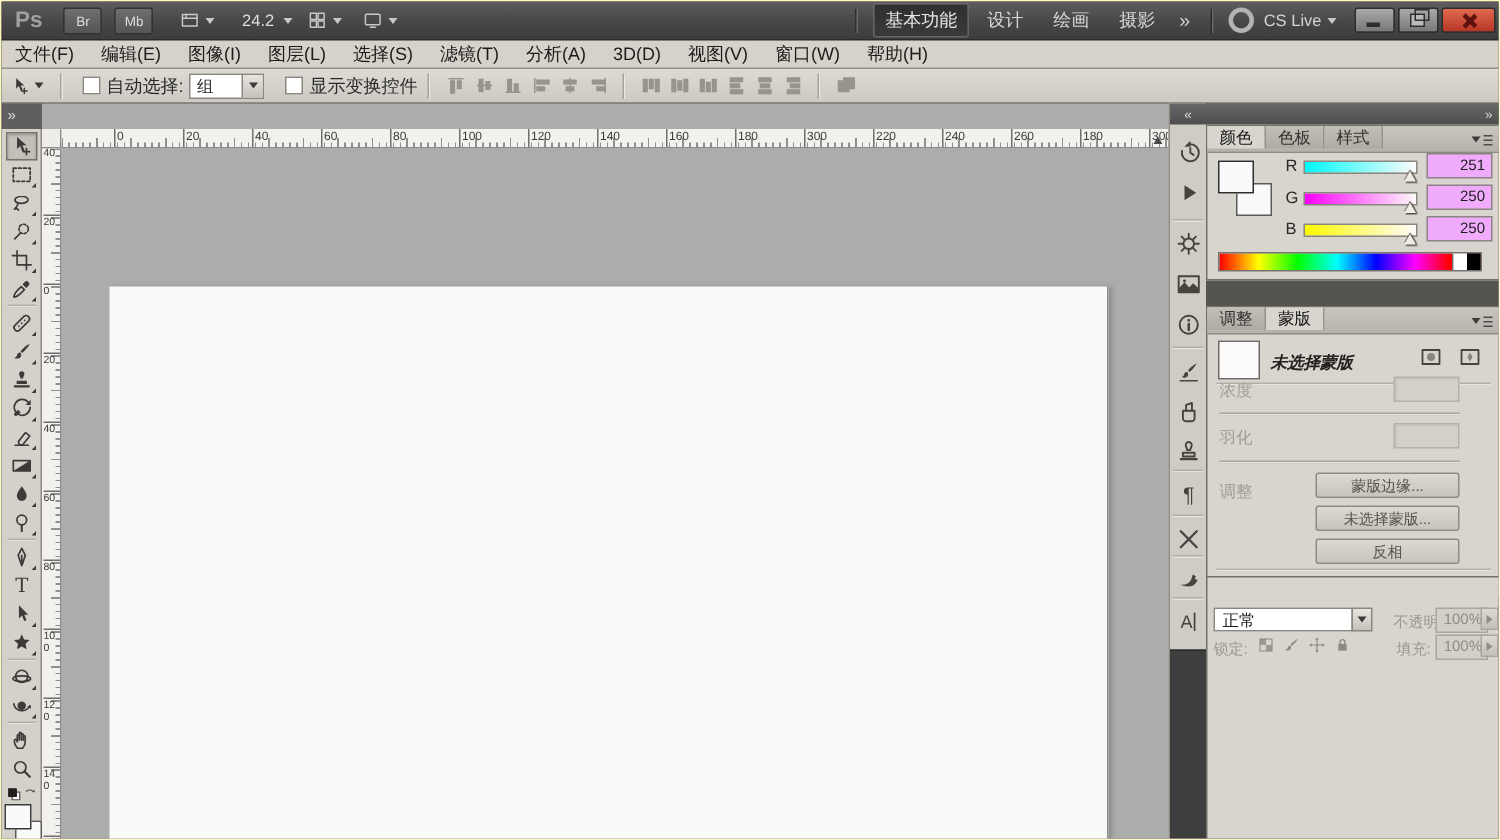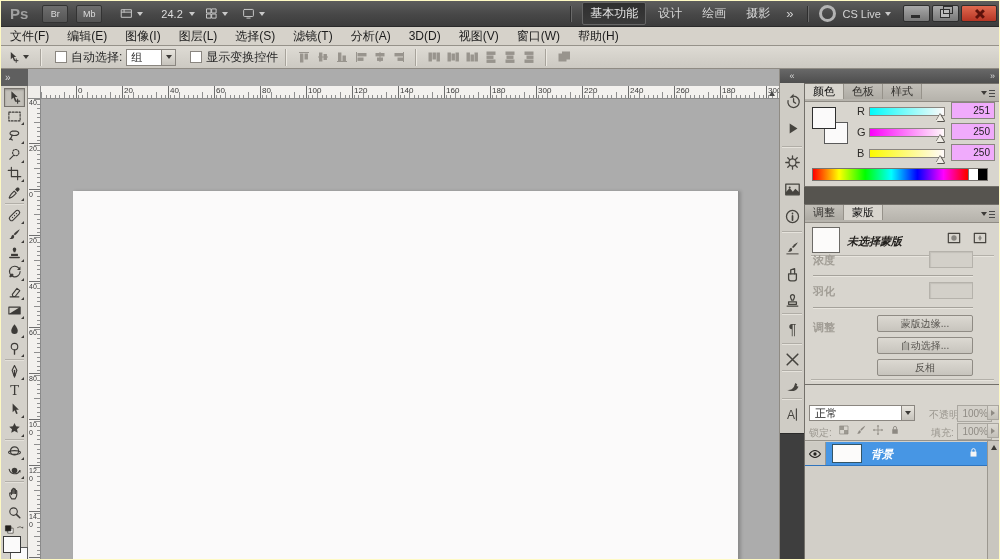--- a/index.html
+++ b/index.html
@@ -131,21 +131,21 @@
     font-size:10px;display:flex;align-items:center;justify-content:flex-end;padding-right:4px;color:#1d1d1d;text-align:center;}
   #spectrum{position:absolute;left:7px;top:67px;width:176px;height:13px;border:1px solid #77736e;box-sizing:border-box;
     background:linear-gradient(to right,#f00 0%,#ff0 15%,#0f0 30%,#0ff 45%,#00f 60%,#f0f 75%,#f00 88%,#800 100%);}
   #spectrum .wchip{position:absolute;right:9px;top:0;width:9px;height:100%;background:#fff;border-left:1px solid #777;}
   #spectrum .kchip{position:absolute;right:0;top:0;width:9px;height:100%;background:#000;}
   
   #mask-thumb{position:absolute;left:7px;top:5px;width:26px;height:24px;background:#fcfbfa;border:1px solid #6c6a66;}
   #mask-status{position:absolute;left:42px;top:12px;font-size:11px;font-weight:bold;font-style:italic;color:#23211e;}
   .mask-topic{position:absolute;top:7px;width:20px;height:18px;color:#46443f;display:flex;align-items:center;justify-content:center;}
   .mdivider{position:absolute;left:6px;right:6px;height:1px;background:#b3b0a9;border-bottom:1px solid #e8e5de;}
-  .mlabel{position:absolute;left:8px;font-size:11px;color:#a19d95;font-weight:bold;}
+  .mlabel{position:absolute;left:8px;font-size:11px;color:#a19d95;}
   .mbox{position:absolute;left:124px;width:42px;height:15px;background:#d3d0c9;border:1px solid #b5b2ab;
     box-shadow:inset 1px 1px 1px rgba(0,0,0,.08);}
   .mtrack{position:absolute;left:8px;width:160px;height:1px;background:#a5a29b;border-bottom:1px solid #e8e5de;}
   .mbtn{position:absolute;left:72px;width:96px;height:17px;background:linear-gradient(#dcd9d2,#c7c4bd);
     border:1px solid #8f8b84;border-radius:2px;font-size:10px;color:#56534e;
     display:flex;align-items:center;justify-content:center;box-sizing:border-box;}
   .mfoot-ic{position:absolute;width:18px;height:16px;display:flex;align-items:center;justify-content:center;}
   
   #blend-select{position:absolute;left:4px;top:3px;width:93px;height:16px;background:#fff;border:1px solid #8a8680;
     font-size:11px;color:#1d1d1d;display:flex;align-items:center;padding-left:5px;box-sizing:border-box;}
@@ -732,21 +732,21 @@
             </span>
           <div class="mdivider" style="top:33px;"></div>
           <span class="mlabel" style="top:31px;">浓度</span>
           <div class="mbox" style="top:29px;"></div>
           <div class="mtrack" style="top:53px;"></div>
           <span class="mlabel" style="top:62px;">羽化</span>
           <div class="mbox" style="top:60px;"></div>
           <div class="mtrack" style="top:85px;"></div>
           <span class="mlabel" style="top:98px;">调整</span>
           <div class="mbtn" style="top:93px;">蒙版边缘...</div>
-          <div class="mbtn" style="top:115px;">自动选择...</div>
+          <div class="mbtn" style="top:115px;">未选择蒙版...</div>
           <div class="mbtn" style="top:137px;">反相</div>
           <div class="mdivider" style="top:157px;"></div>
           <span class="mfoot-ic" style="left:6px;top:160px;color:#8f8b84;" id="ic-maskselect">
               <svg width="13" height="13" viewBox="0 0 24 24" fill="none" stroke="currentColor" stroke-width="1.8" stroke-linecap="round" stroke-linejoin="round" style="color:#8f8b84;display:block">
                 <circle cx="12" cy="12" r="7" stroke-dasharray="3.2 2.4"></circle>
               </svg>
             </span>
           <span class="mfoot-ic" style="left:30px;top:160px;color:#2f8a63;" id="ic-maskeye">
               <svg width="15" height="15" viewBox="0 0 24 24" fill="none" stroke="currentColor" stroke-width="1.8" stroke-linecap="round" stroke-linejoin="round" style="color:#2f8a63;display:block">
                 <path d="M2.5 12C5.5 7.8 8.8 6 12 6s6.5 1.8 9.5 6c-3 4.2-6.3 6-9.5 6s-6.5-1.8-9.5-6z"></path>
@@ -804,42 +804,17 @@
               <svg width="12" height="12" viewBox="0 0 24 24" fill="none" stroke="currentColor" stroke-width="1.8" stroke-linecap="round" stroke-linejoin="round" style="color:#8d8982;display:block">
                 <rect x="6.5" y="10.5" width="11" height="9" fill="currentColor" stroke="none"></rect>
                 <path d="M8.8 10.5V8a3.2 3.2 0 0 1 6.4 0v2.5"></path>
               </svg>
             </span>
           <span class="gr-label" style="left:126px;top:24px;">填充:</span>
           <div class="spinbox" style="left:152px;top:21px;">100%</div>
           <div class="spinbtn" style="left:182px;top:21px;">
               <span class="tri-r"></span>
             </div>
-          <div id="layers-list">
-            <div id="layer-row">
-              <span id="eye-cell">
-                  <span id="ic-layereye">
-                    <svg width="14" height="14" viewBox="0 0 24 24" fill="none" stroke="currentColor" stroke-width="1.8" stroke-linecap="round" stroke-linejoin="round" style="color:#23211e;display:block">
-                      <path d="M2.5 12C5.5 7.8 8.8 6 12 6s6.5 1.8 9.5 6c-3 4.2-6.3 6-9.5 6s-6.5-1.8-9.5-6z"></path>
-                      <circle cx="12" cy="12" r="2.8" fill="currentColor" stroke="none"></circle>
-                    </svg>
-                  </span>
-                </span>
-              <div id="layer-thumb"></div>
-              <span id="layer-name">背景</span>
-              <span id="layer-lock">
-                  <svg width="13" height="13" viewBox="0 0 24 24" fill="none" stroke="currentColor" stroke-width="1.8" stroke-linecap="round" stroke-linejoin="round" style="color:#f4f4f4;display:block">
-                    <rect x="6.5" y="10.5" width="11" height="9" fill="currentColor" stroke="none"></rect>
-                    <path d="M8.8 10.5V8a3.2 3.2 0 0 1 6.4 0v2.5"></path>
-                  </svg>
-                </span>
-            </div>
-            <div id="layers-scroll">
-              <span id="scroll-up-btn">
-                  <span class="tri-u"></span>
-                </span>
-            </div>
-          </div>
         </div>
       </div>
     </div>
   </div>
 </div>
 
 </body></html>

